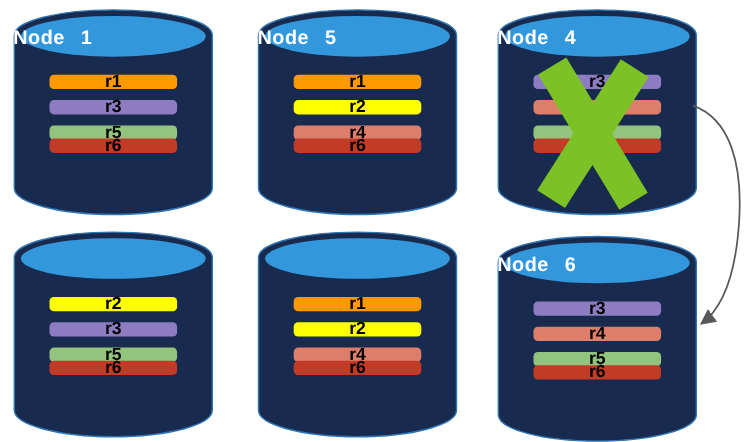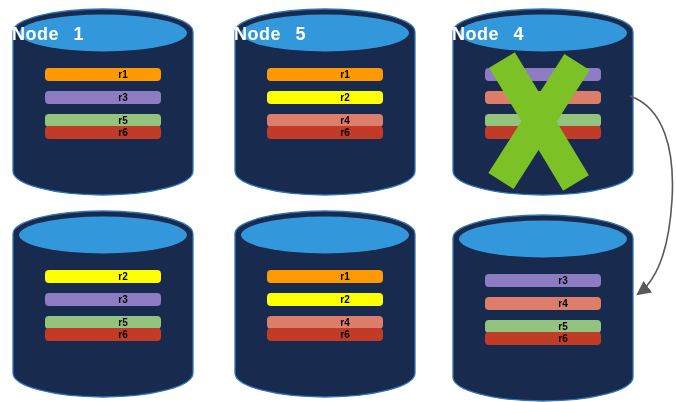--- a/index.html
+++ b/index.html
@@ -24,23 +24,22 @@
     font-size: 18px; font-weight: bold; word-spacing: 9px;
     letter-spacing: 0.5px;
   }
 
   .bar {
     position: absolute; left: 33px; width: 116px; height: 13px;
     border-radius: 4px; text-align: center;
   }
   .bar span {
     display: block; width: 100%; height: 13px; line-height: 13px;
-    font-size: 10px; font-weight: bold;
+    font-size: 16px; font-weight: bold;
     color: var(--replica-label-text);
-    padding-left: 20px;
   }
   .bar.b1 { top: 60px; }
   .bar.b2 { top: 83px; }
   .bar.b3 { top: 106px; }
   .bar.b4 { top: 118px; }
 
   svg.overlay { position: absolute; left: 0; top: 0; pointer-events: none; z-index: 5; }
   .arrow-path { fill: none; stroke: var(--arrow); stroke-width: 1.6; }
   .arrow-head { fill: var(--arrow); }
   .xline { stroke: var(--failure-x); stroke-width: 30; stroke-linecap: butt; }
@@ -146,20 +145,21 @@
     <div class="bar b4" style="background-color: rgb(193, 59, 39);">
         <span>r6</span>
       </div>
   </div>
 
   <div class="node" style="left:452px;top:214px">
     <svg class="cyl" width="182" height="192" viewBox="0 0 182 192">
       <path class="cyl-body" d="M1 24 A90 23 0 0 1 181 24 L181 163 A90 24 0 0 1 1 163 Z"></path>
       <ellipse class="cyl-top" cx="91" cy="25" rx="84" ry="18.5"></ellipse>
     </svg>
+    <div class="node-title">Node 6</div>
     <div class="bar b1" style="background-color: rgb(142, 124, 195);">
         <span>r3</span>
       </div>
     <div class="bar b2" style="background-color: rgb(221, 126, 107);">
         <span>r4</span>
       </div>
     <div class="bar b3" style="background-color: rgb(147, 196, 125);">
         <span>r5</span>
       </div>
     <div class="bar b4" style="background-color: rgb(193, 59, 39);">

